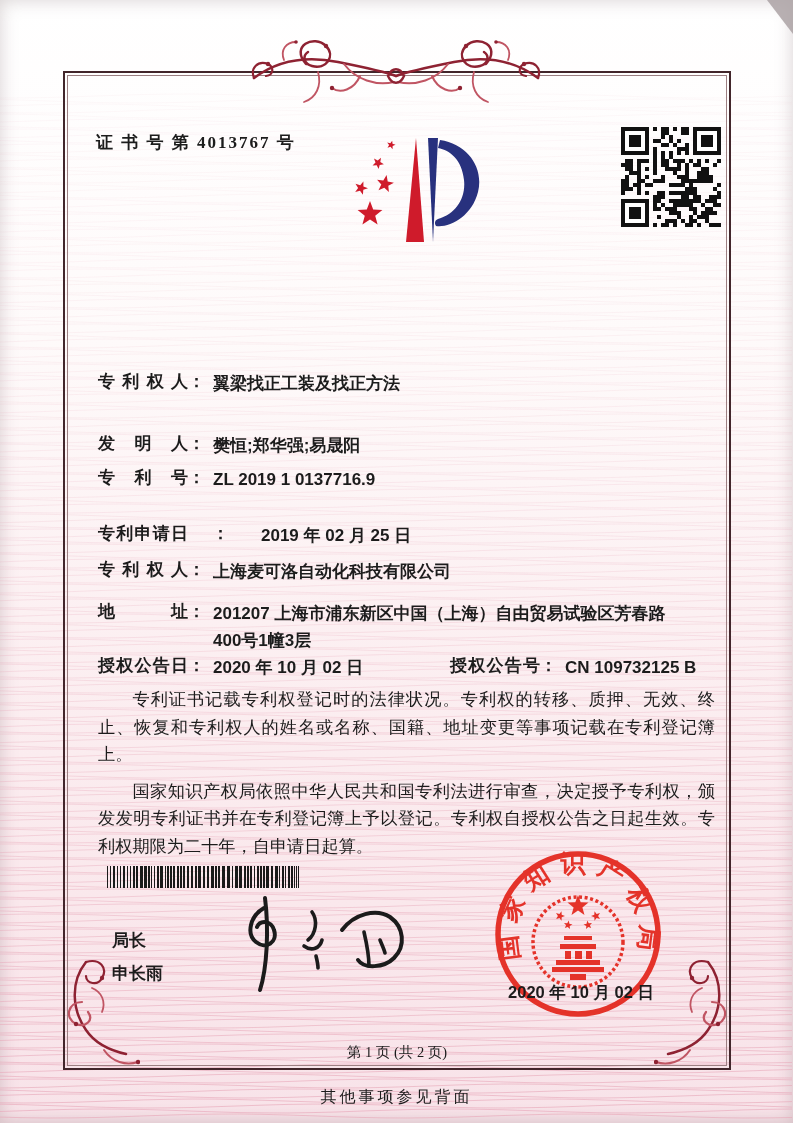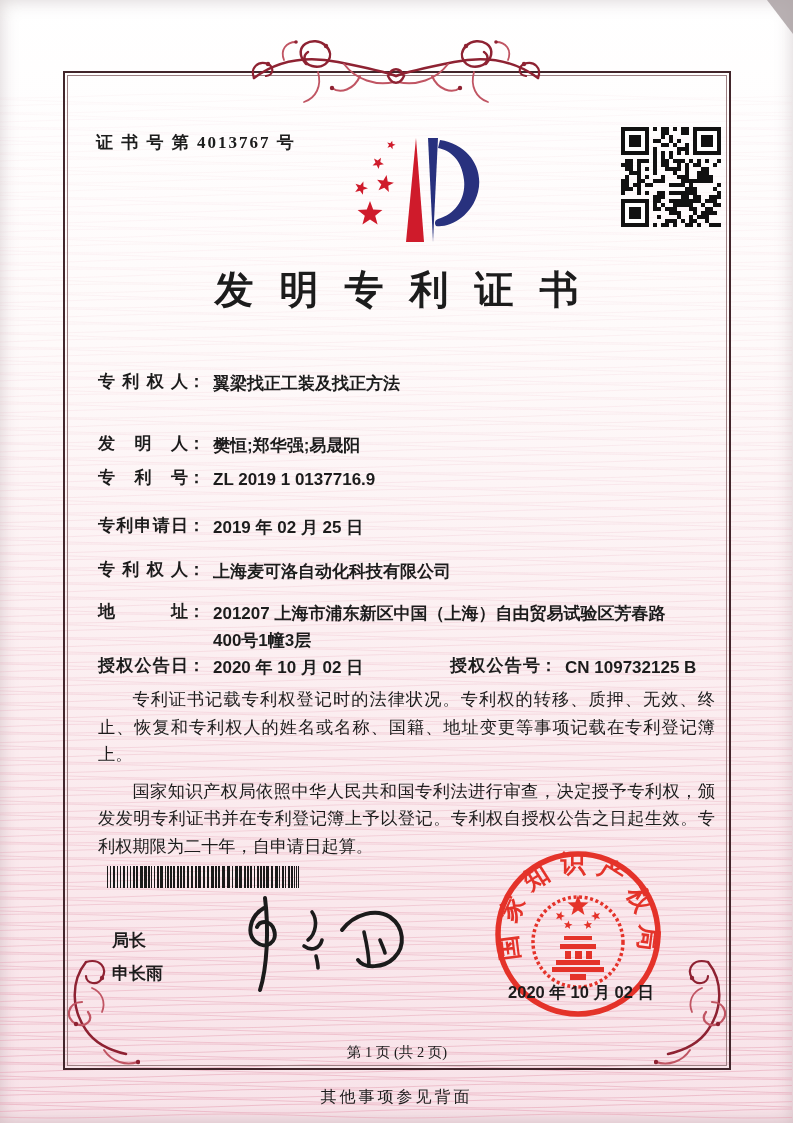--- a/index.html
+++ b/index.html
@@ -539,39 +539,38 @@
         <rect x="8" y="8" width="12" height="12" fill="#111"></rect>
         <rect x="72" y="0" width="28" height="28" fill="#111"></rect>
         <rect x="76" y="4" width="20" height="20" fill="#fff"></rect>
         <rect x="80" y="8" width="12" height="12" fill="#111"></rect>
         <rect x="0" y="72" width="28" height="28" fill="#111"></rect>
         <rect x="4" y="76" width="20" height="20" fill="#fff"></rect>
         <rect x="8" y="80" width="12" height="12" fill="#111"></rect>
       </g>
     </svg>
 
-  <div class="title">发明专利证书</div>
 
   <div class="fields">
     <div class="frow" style="top:12px;">
       <span class="lab">专利权人</span>
         <span class="col">：</span>
       <span class="val">翼梁找正工装及找正方法</span>
     </div>
     <div class="frow" style="top:74px;">
       <span class="lab">发明人</span>
         <span class="col">：</span>
       <span class="val">樊恒;郑华强;易晟阳</span>
     </div>
     <div class="frow" style="top:108px;">
       <span class="lab">专利号</span>
         <span class="col">：</span>
       <span class="val">ZL 2019 1 0137716.9</span>
     </div>
-    <div class="frow" style="top:156px;">
+    <div class="frow" style="top:164px;gap:24px;">
       <span class="lab">专利申请日</span>
         <span class="col">：</span>
       <span class="val">2019 年 02 月 25 日</span>
     </div>
     <div class="frow" style="top:200px;">
       <span class="lab">专利权人</span>
         <span class="col">：</span>
       <span class="val">上海麦可洛自动化科技有限公司</span>
     </div>
     <div class="frow" style="top:242px;">

